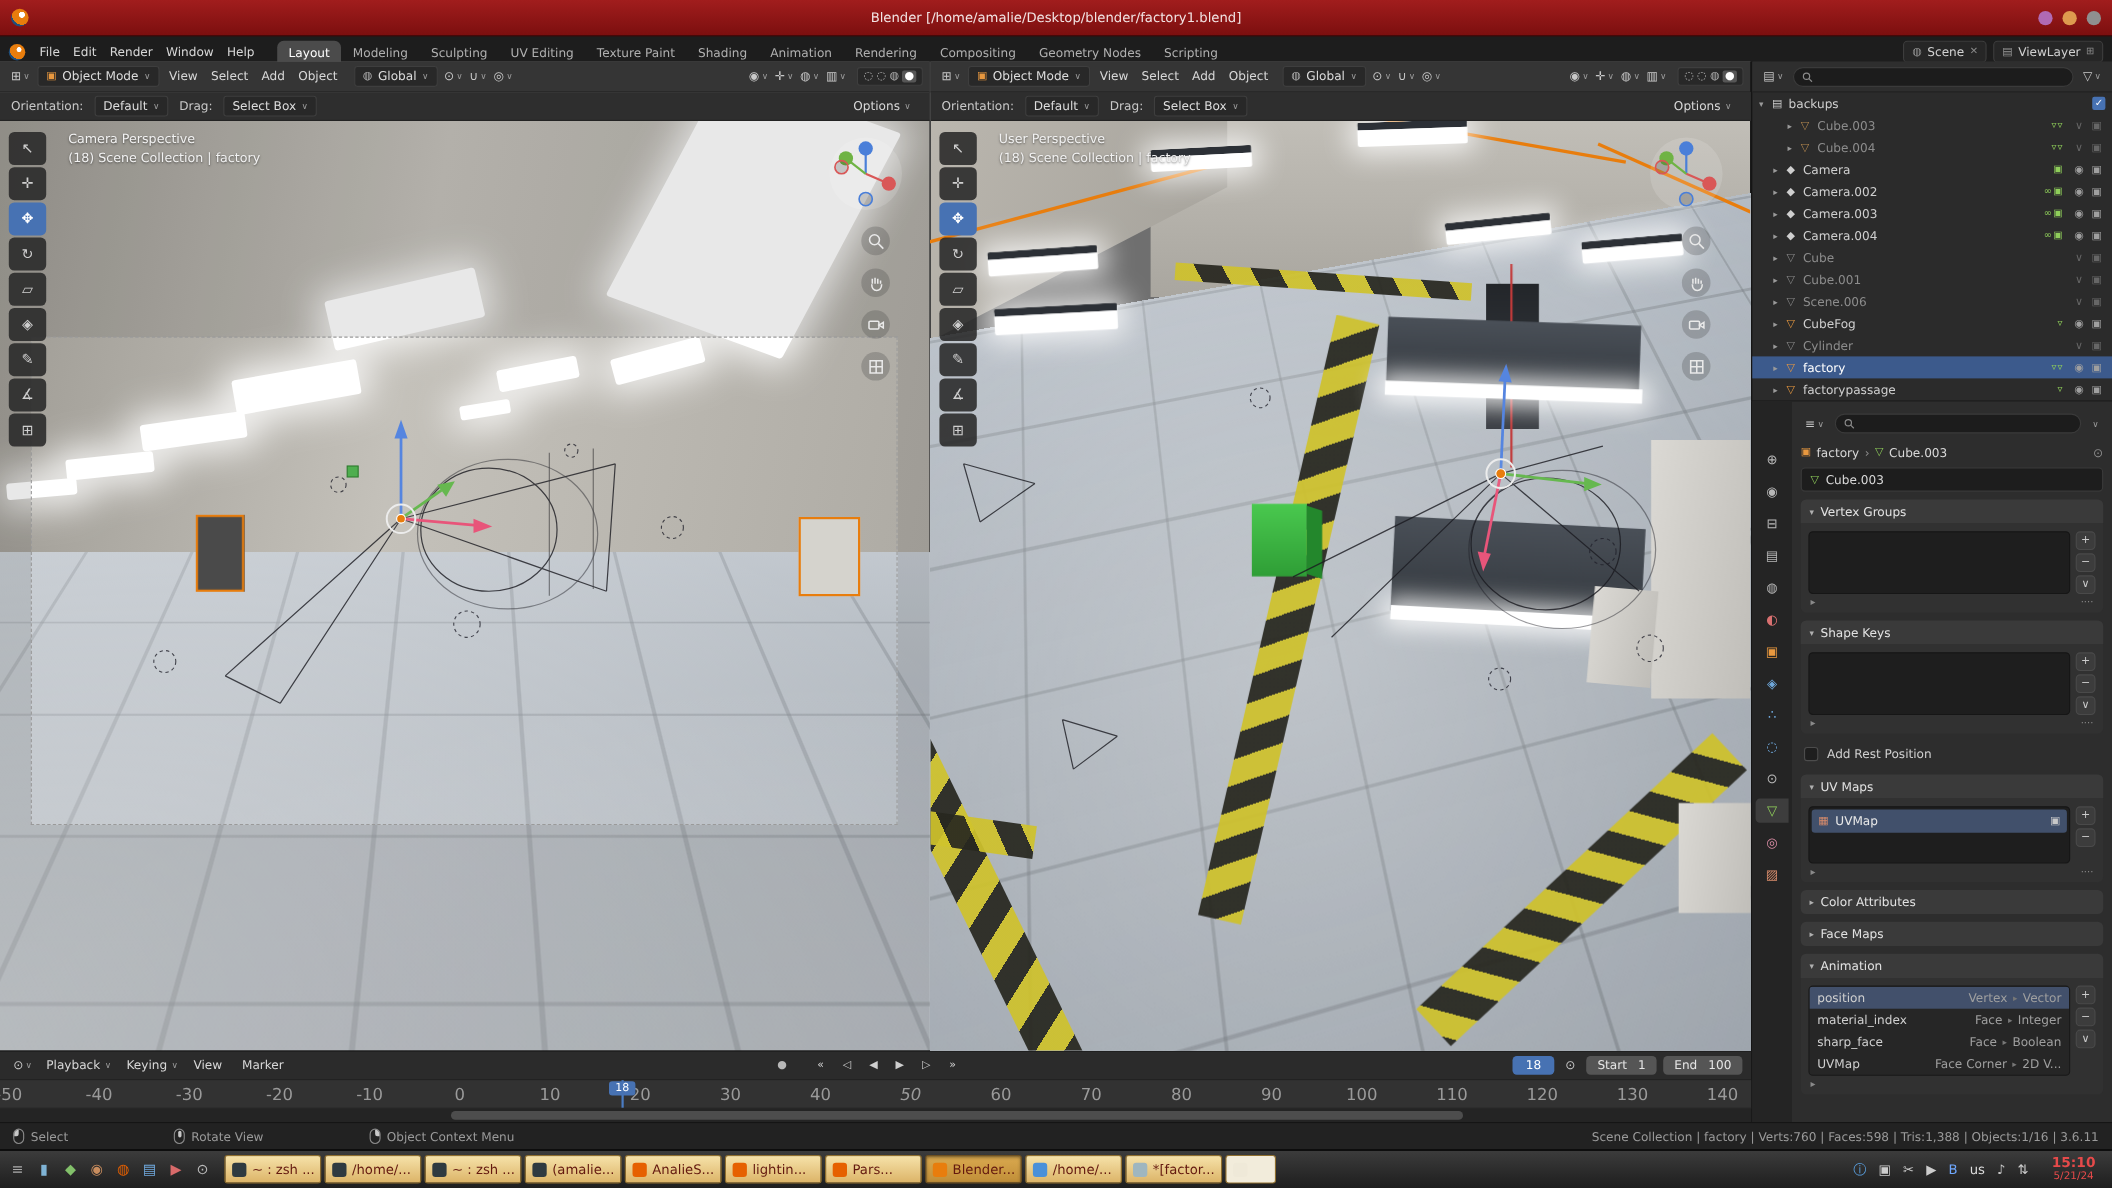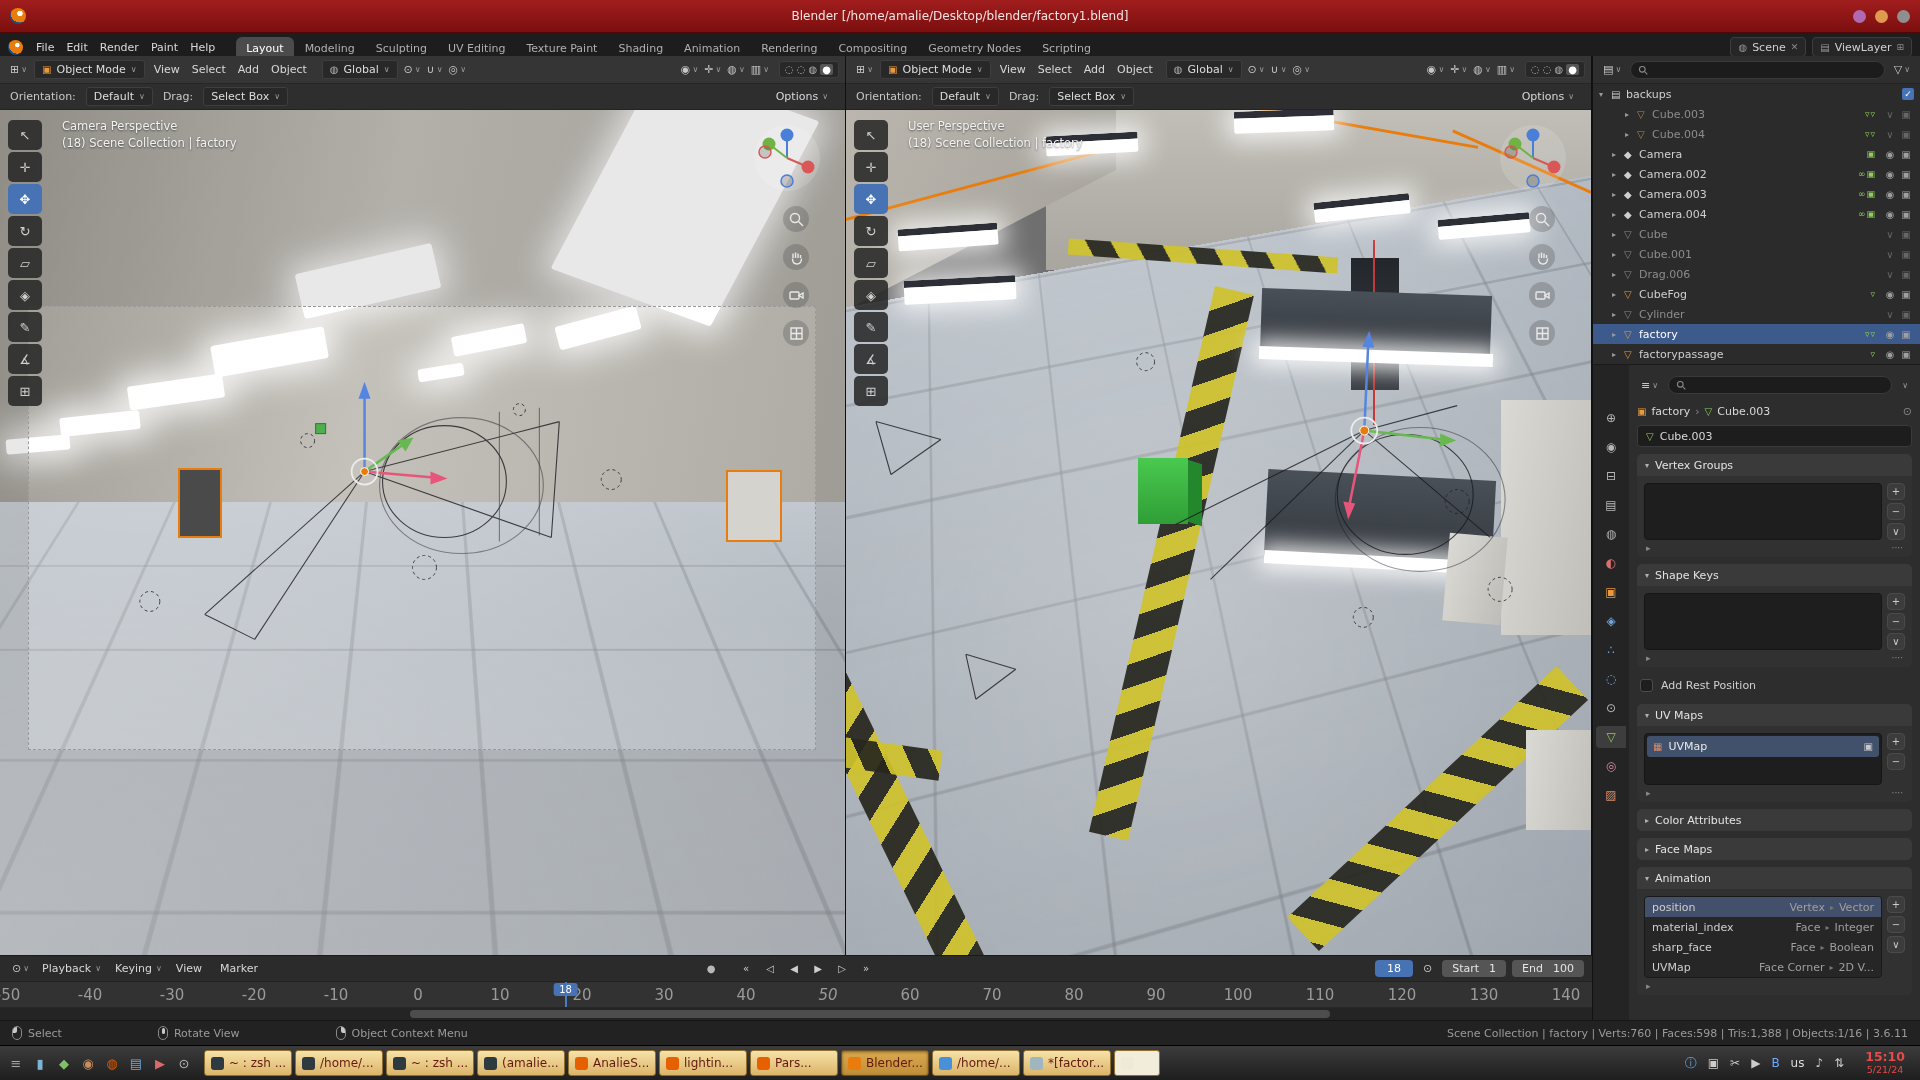--- a/index.html
+++ b/index.html
@@ -168,21 +168,21 @@
     <span class="tb-btn" style="background:#8f8f8f"></span>
   </div>
 </div>
 
 <div id="menubar">
   <div class="blogo"></div>
   <div class="vp-menus">
     <span class="menu-item">File</span>
       <span class="menu-item">Edit</span>
       <span class="menu-item">Render</span>
-      <span class="menu-item">Paint</span>
+      <span class="menu-item">Window</span>
       <span class="menu-item">Help</span>
   </div>
   <div class="wtabs">
     <span class="wtab active">Layout</span>
       <span class="wtab">Modeling</span>
       <span class="wtab">Sculpting</span>
       <span class="wtab">UV Editing</span>
       <span class="wtab">Texture Paint</span>
       <span class="wtab">Shading</span>
       <span class="wtab">Animation</span>
@@ -661,21 +661,21 @@
         <span class="ol-ico">▽</span>
         <span class="ol-label">Cube.001</span>
         <span class="ol-data"></span>
         <span class="ol-eye">∨</span>
         <span class="ol-cam">▣</span>
       </div>
 
       <div class="ol-row dim" style="--indent: 1; --c: #8a8a8a;">
         <span class="ol-arrow">▸</span>
         <span class="ol-ico">▽</span>
-        <span class="ol-label">Drag.006</span>
+        <span class="ol-label">Scene.006</span>
         <span class="ol-data"></span>
         <span class="ol-eye">∨</span>
         <span class="ol-cam">▣</span>
       </div>
 
       <div class="ol-row" style="--indent: 1; --c: #e8983f;">
         <span class="ol-arrow">▸</span>
         <span class="ol-ico">▽</span>
         <span class="ol-label">CubeFog</span>
         <span class="ol-data">▿</span>

